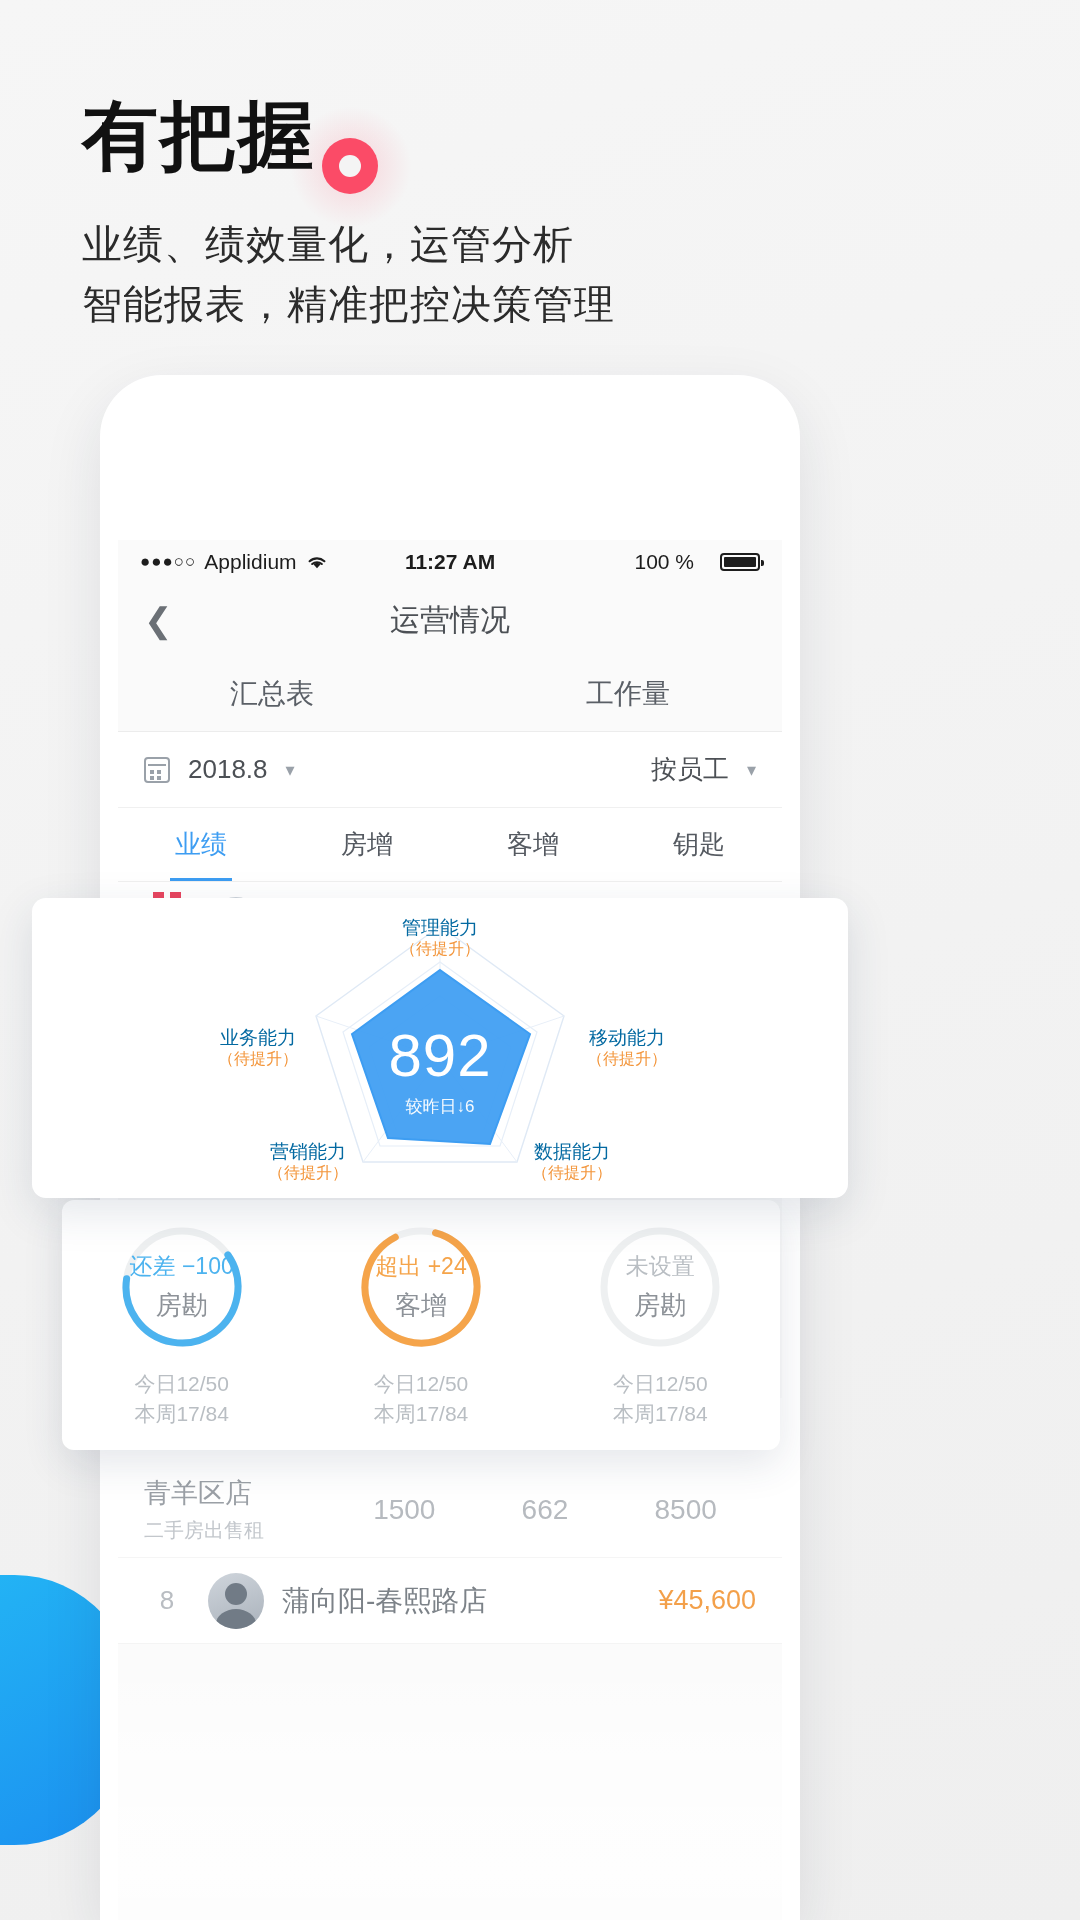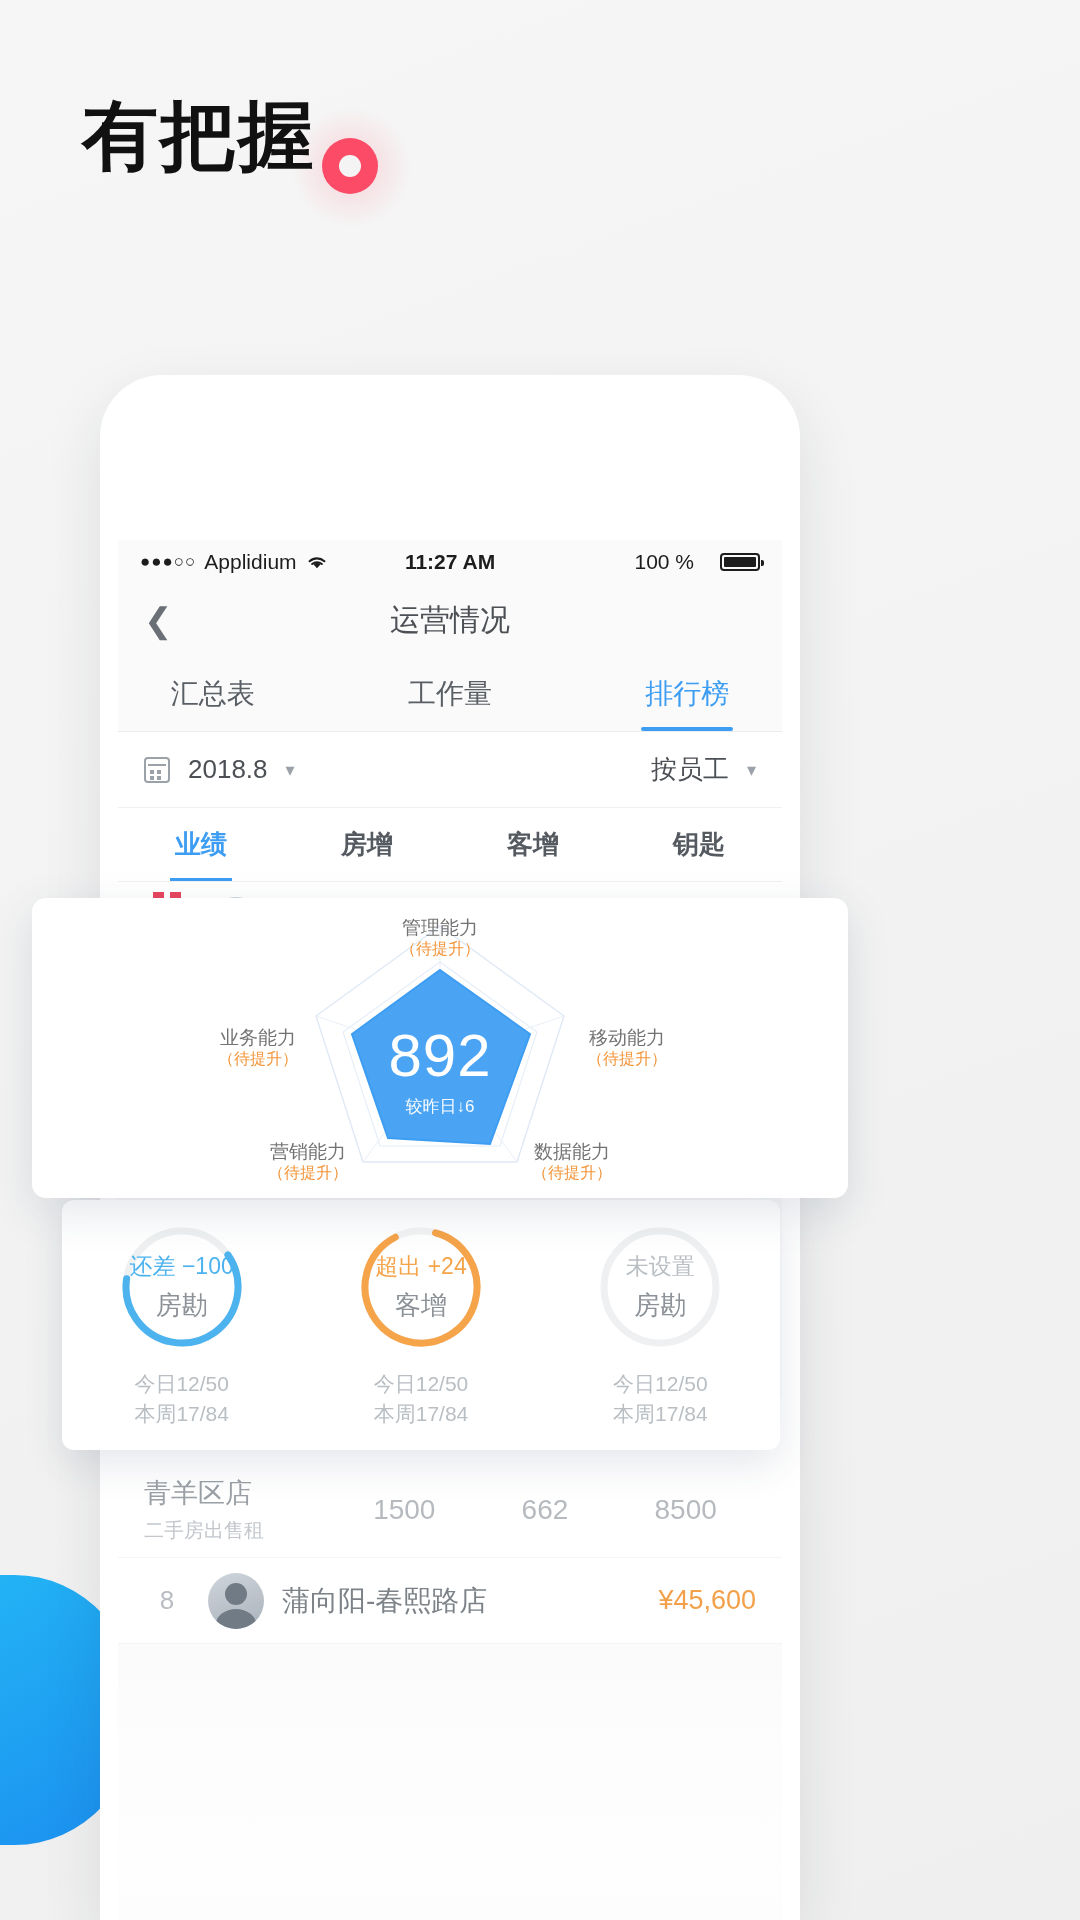--- a/index.html
+++ b/index.html
@@ -137,21 +137,21 @@
   .cal-icon::after { content:""; position:absolute; left:4px; top:11px; width:4px; height:4px; background:#9aa1a9; box-shadow: 7px 0 0 #9aa1a9, 0 6px 0 #9aa1a9, 7px 6px 0 #9aa1a9; }
   .chev { font-size: 18px; color: #9aa1a9; }
 
   
   .subtabs {
     display: flex; height: 74px; background: #fff;
     border-bottom: 1px solid #f0f0f0;
   }
   .subtab {
     flex: 1; display: flex; align-items: center; justify-content: center;
-    font-size: 26px; color: #555a61; position: relative; font-weight: bold;
+    font-size: 26px; color: #555a61; position: relative;
   }
   .subtab.active { color: #3d9df2; }
   .subtab.active::after {
     content:""; position:absolute; bottom:0; left:50%; transform: translateX(-50%);
     width: 62px; height: 3px; background: #3d9df2;
   }
 
   
   .rank-row {
     display: flex; align-items: center; height: 86px;
@@ -210,21 +210,21 @@
     width: 816px; height: 300px;
     background: #ffffff; border-radius: 14px;
     box-shadow: 0 14px 44px rgba(40,60,90,0.13);
     z-index: 5;
   }
   .radar-inner { position: relative; width: 100%; height: 100%; }
   .radar-svg { position: absolute; left: 50%; top: 10px; transform: translateX(-50%); }
   .rlabel {
     position: absolute; text-align: center; line-height: 1.22;
   }
-  .rlabel .t { font-size: 19px; color: #737373; }
+  .rlabel .t { font-size: 19px; color: #0369a1; }
   .rlabel .s { font-size: 16px; color: #f3963c; }
   .score {
     position: absolute; left: 50%; top: 128px; transform: translateX(-50%);
     text-align: center; color: #fff; z-index: 4;
   }
   .score .num { font-size: 60px; font-weight: 400; line-height: 1; letter-spacing: 1px; }
   .score .delta { font-size: 17px; margin-top: 9px; opacity: .95; }
 
   
   .stats-card {
@@ -258,20 +258,24 @@
 <body>
 
 <div id="stage">
 
   <div class="headline-wrap">
     <div class="headline-glow"></div>
     <div class="headline-dot"></div>
     <div class="headline">有把握</div>
   </div>
 
+  <div class="subline">
+    <div>业绩、绩效量化，运管分析</div>
+    <div>智能报表，精准把控决策管理</div>
+  </div>
 
   <div class="blue-blob"></div>
 
   <div class="phone">
     <div class="phone-screen">
 
       <div class="statusbar">
         <div class="sb-left">
           <span class="dots">●●●○○</span>
           <span class="carrier">Applidium</span>
@@ -289,21 +293,20 @@
       </div>
 
       <div class="navbar">
         <div class="nav-back">❮</div>
         <div class="nav-title">运营情况</div>
       </div>
 
       <div class="tabs">
         <div class="tab">汇总表</div>
         <div class="tab">工作量</div>
-        <div class="tab active">排行榜</div>
       </div>
 
       <div class="filter-row">
         <div class="filter-left">
           <span class="cal-icon"></span>
           <span>2018.8</span>
           <span class="chev">▾</span>
         </div>
         <div class="filter-right">
           <span>按员工</span>

